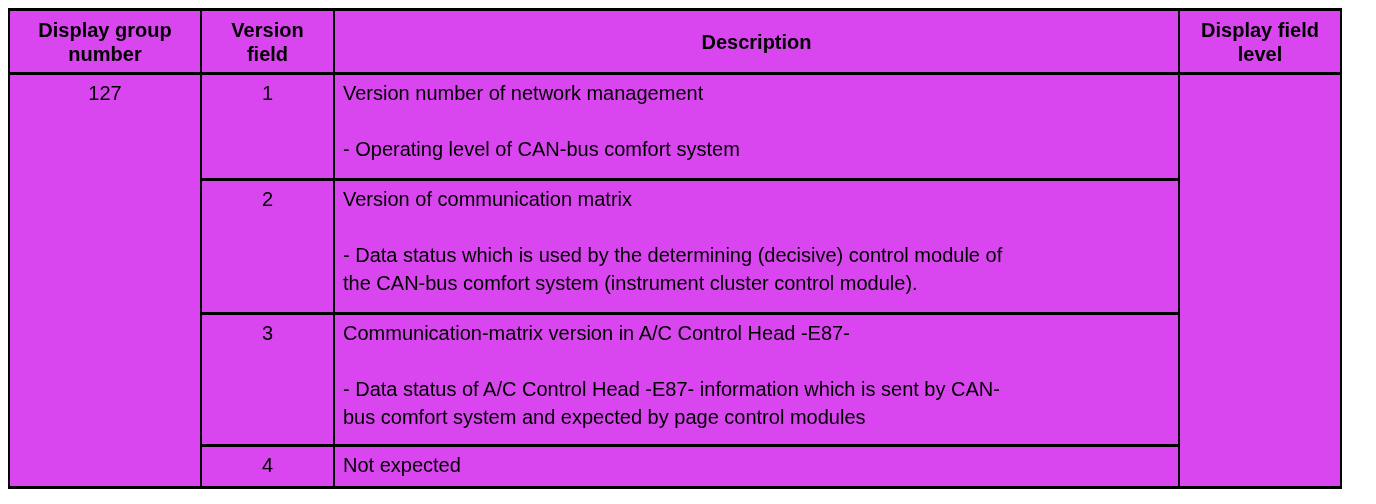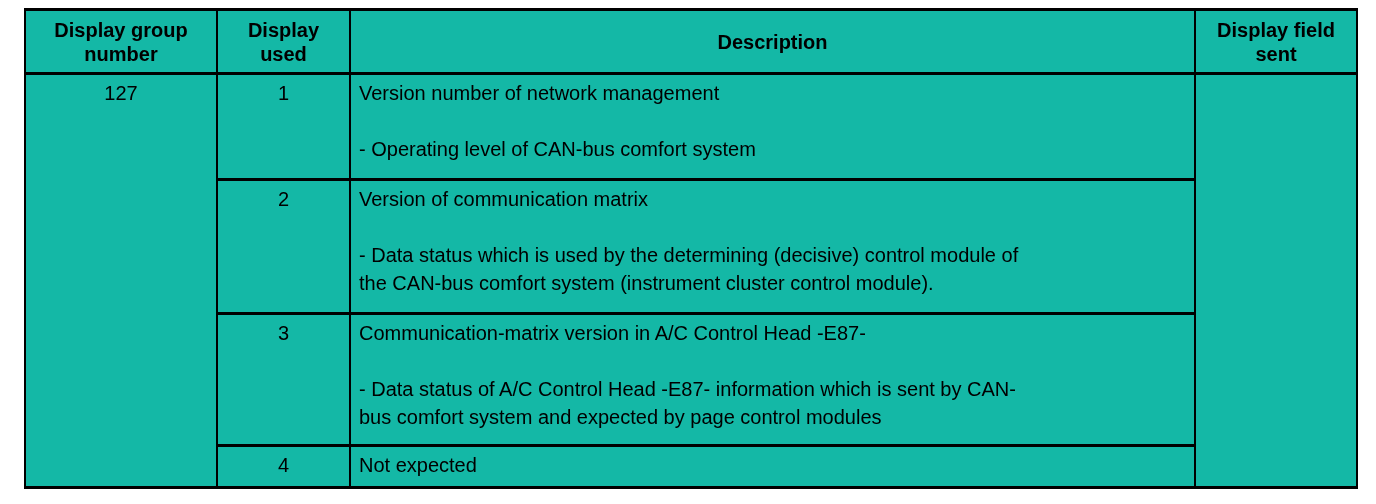--- a/index.html
+++ b/index.html
@@ -6,26 +6,26 @@
     margin: 0;
     padding: 0;
     background: #ffffff;
     width: 1376px;
     height: 504px;
     font-family: "Liberation Sans", sans-serif;
     color: #000000;
   }
   .doc-table {
     position: absolute;
-    left: 24px;
+    left: 8px;
     top: 8px;
     width: 1332px;
     border-collapse: collapse;
     table-layout: fixed;
-    background: #14b8a6;
+    background: #d946ef;
   }
   .doc-table th, .doc-table td {
     border-style: solid;
     border-color: #000000;
     box-sizing: border-box;
     overflow: hidden;
   }
   .doc-table th {
     border-width: 3px 2px;
     font-size: 20px;
@@ -65,23 +65,23 @@
 <table class="doc-table">
   <colgroup>
     <col style="width:192px">
     <col style="width:133px">
     <col style="width:845px">
     <col style="width:162px">
   </colgroup>
   <thead>
     <tr class="r-header">
       <th>Display group number</th>
-      <th>Display used</th>
+      <th>Version field</th>
       <th>Description</th>
-      <th>Display field sent</th>
+      <th>Display field level</th>
     </tr>
   </thead>
   <tbody>
     <tr class="r-1">
       <td class="cell-center" rowspan="4">127</td>
       <td class="cell-center">1</td>
       <td class="cell-desc">Version number of network management
 
 - Operating level of CAN-bus comfort system</td>
       <td class="cell-page" rowspan="4"></td>

